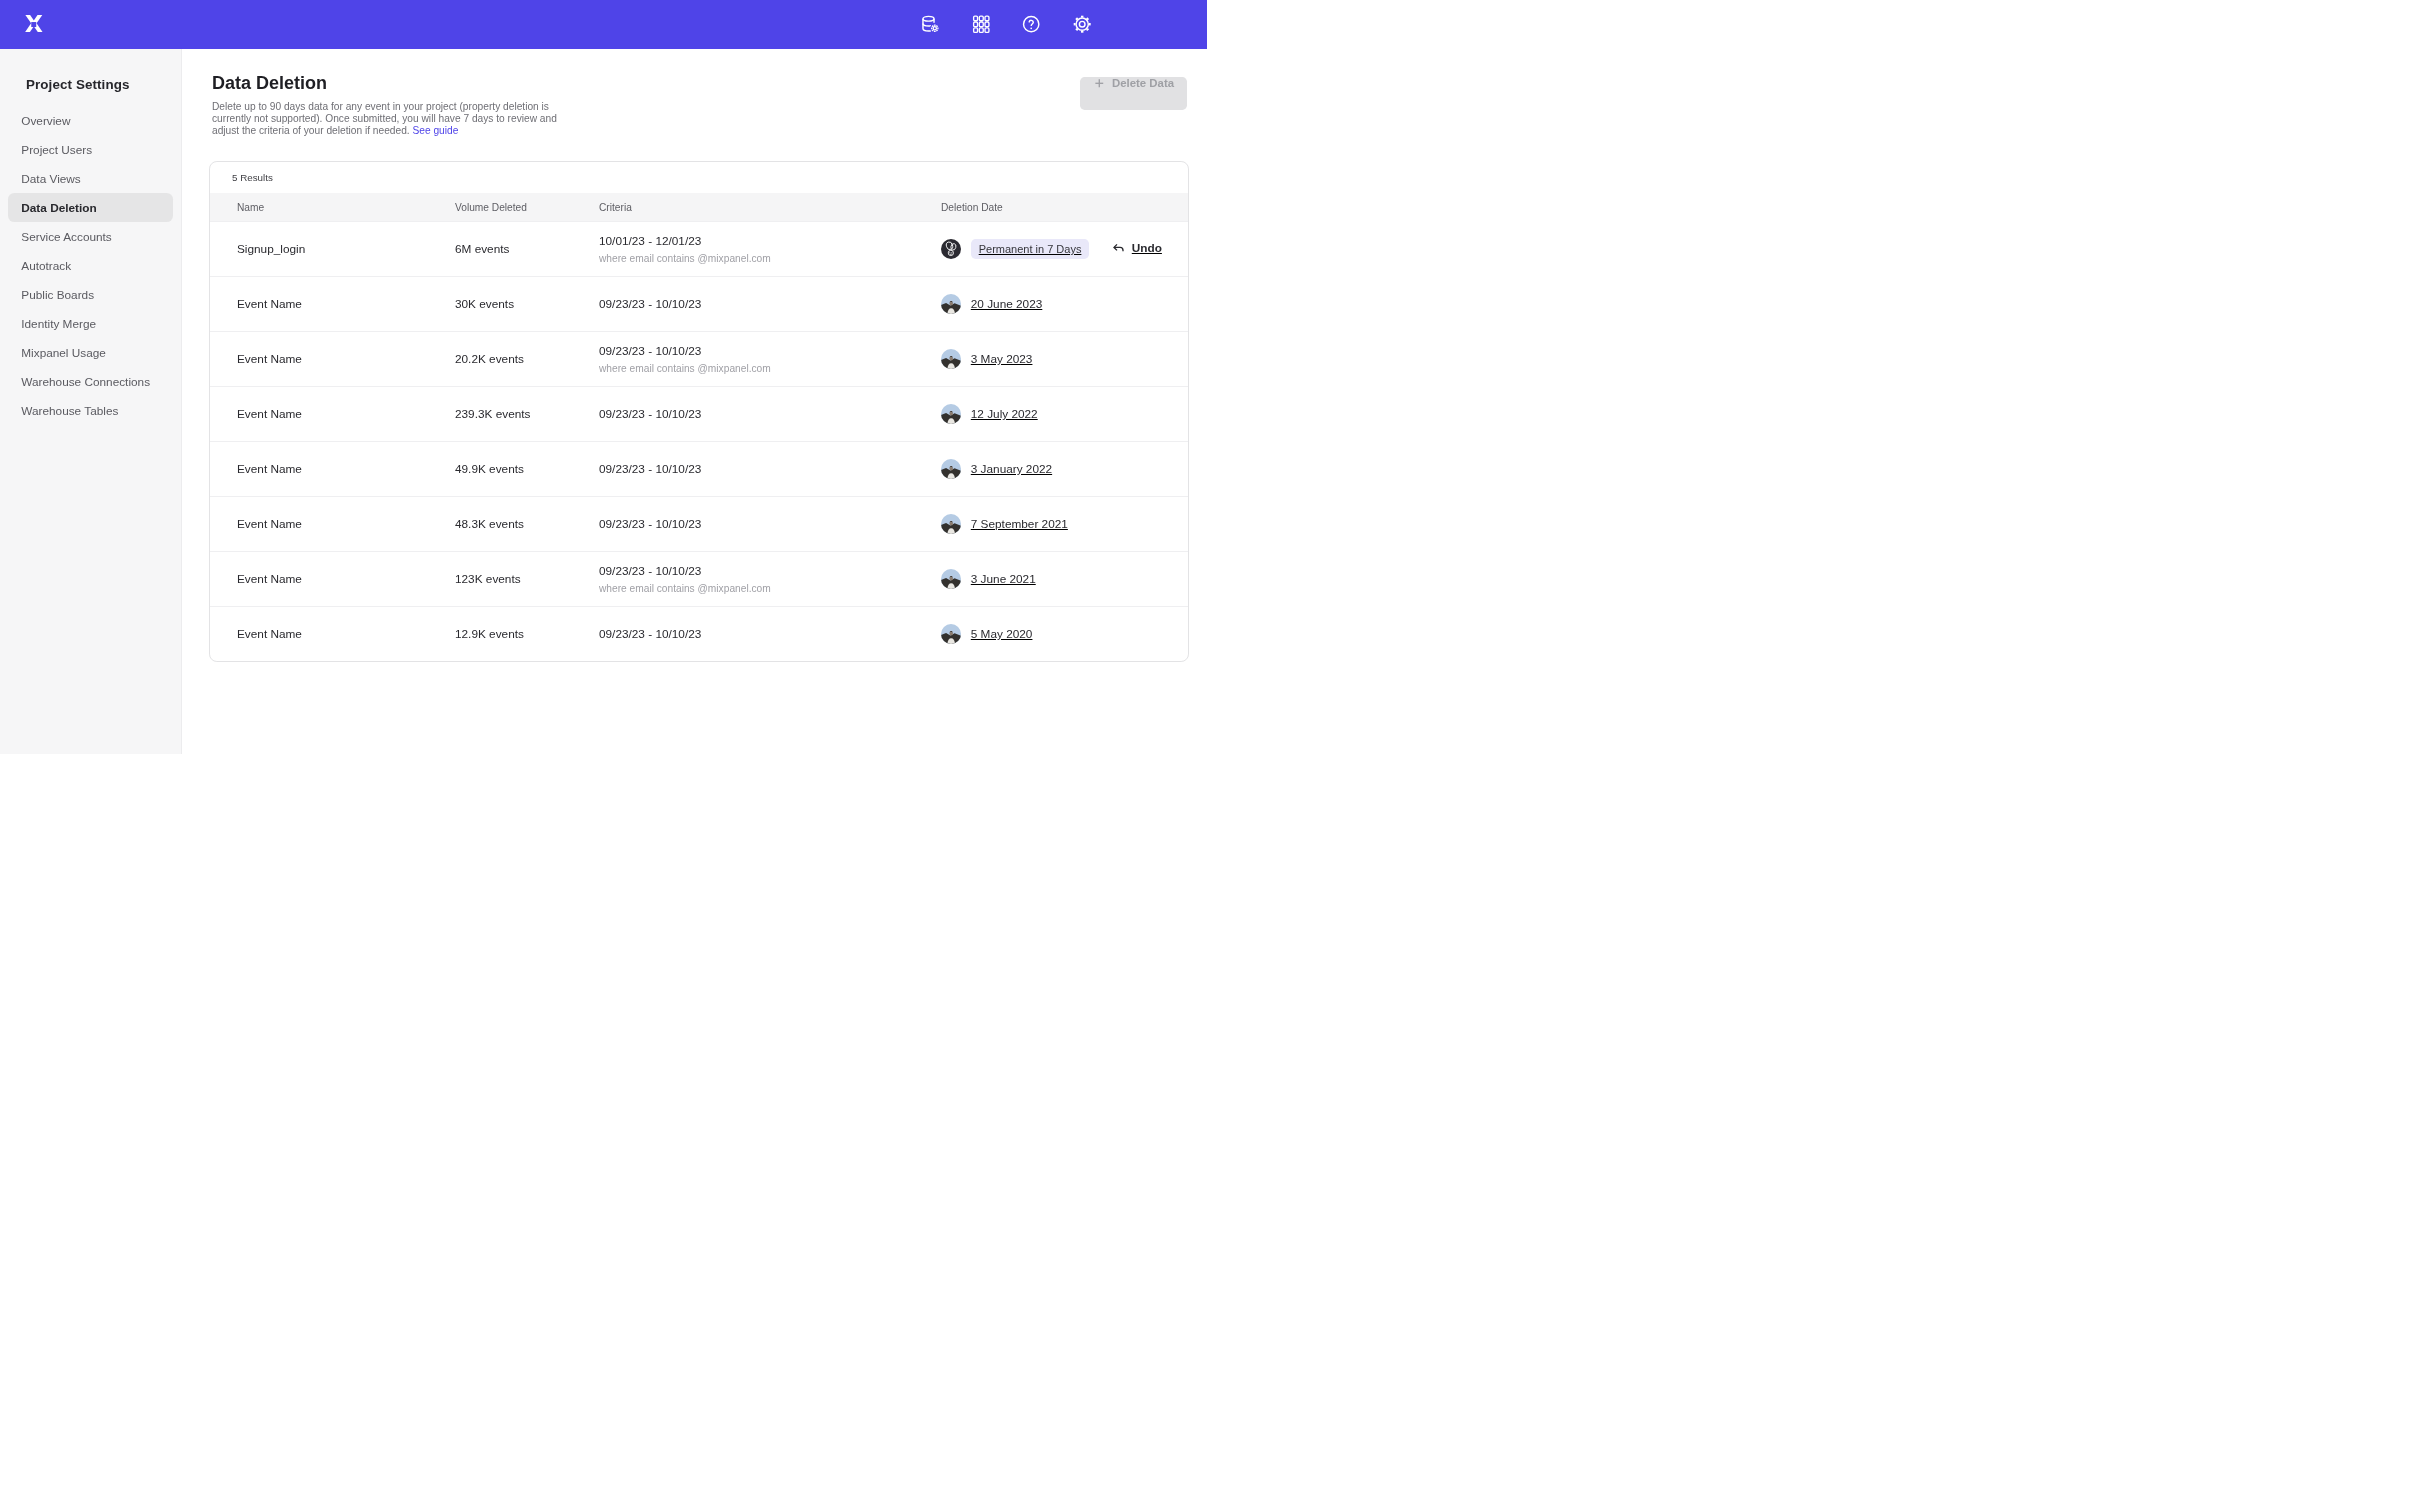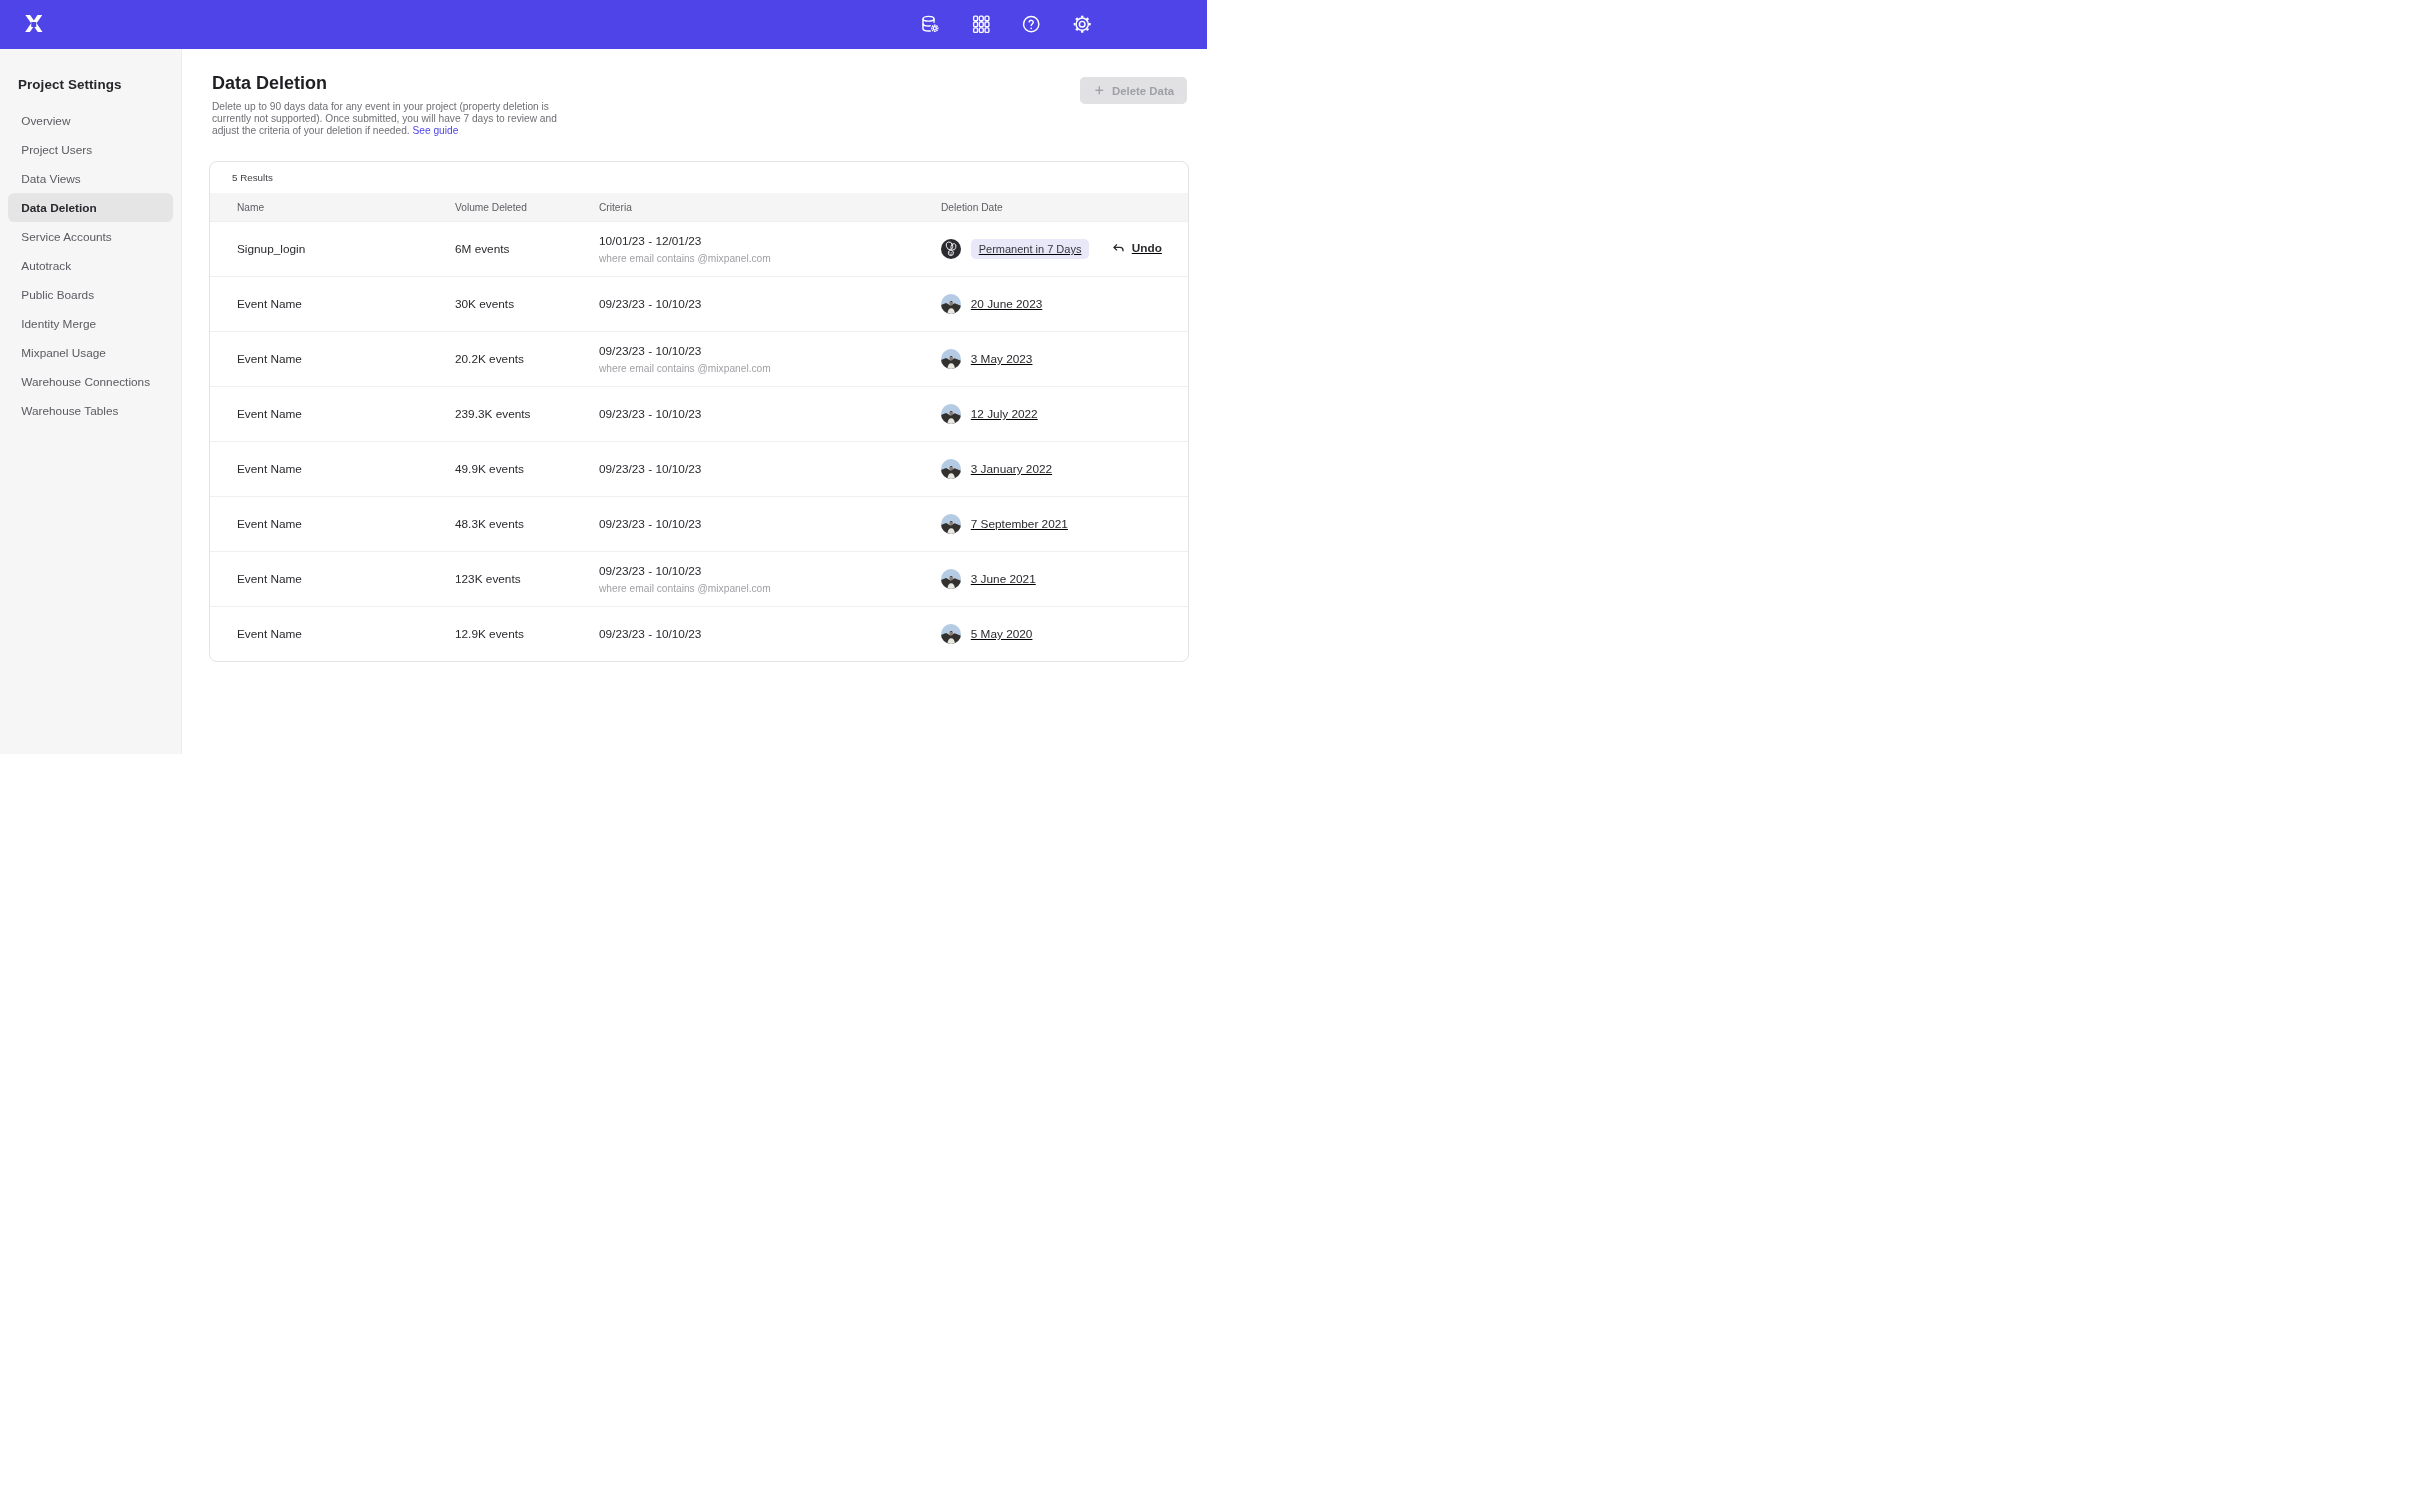--- a/index.html
+++ b/index.html
@@ -9,31 +9,31 @@
   
   .topbar { position:absolute; left:0; top:0; right:0; height:49px; background:var(--accent,#4F44E8); display:flex; align-items:center; }
   .logo { position:absolute; left:20.4px; top:11px; width:27px; height:27px; display:flex; align-items:center; justify-content:center; }
   .logo-x { color:#fff; font-weight:700; font-size:23.6px; line-height:1; font-family:"DejaVu Sans","Liberation Sans",sans-serif; }
   .logo-notch { position:absolute; width:5.5px; height:5.5px; background:var(--accent,#4F44E8); left:50%; top:50%; transform:translate(-50%,-54%); }
   .top-icons { position:absolute; right:115px; top:0; height:49px; display:flex; align-items:center; gap:30px; }
   .tico { width:20.4px; height:20.4px; display:block; cursor:pointer; }
 
   
   .sidebar { position:absolute; left:0; top:49px; width:182px; bottom:0; background:#F6F6F7; border-right:0.8px solid #ECECEE; }
-  .side-title { padding:28px 0 0 18px; font-size:13.4px; font-weight:700; color:#26262B; letter-spacing:0.1px; }
+  .side-title { padding:28px 0 0 26px; font-size:13.4px; font-weight:700; color:#26262B; letter-spacing:0.1px; }
   .side-list { list-style:none; margin-top:14px; }
   .side-list li { height:29px; display:flex; align-items:center; margin:0 7.9px; padding:0 13.4px; border-radius:6.3px; font-size:11.8px; color:#5A5A60; cursor:pointer; }
   .side-list li.active { background:#E5E5E6; color:#28282D; font-weight:700; }
 
   
   .main { position:absolute; left:182px; top:49px; right:0; bottom:0; background:#fff; }
   .page-title { margin:23.6px 0 0 30px; font-size:18px; font-weight:700; color:#1F1F24; }
   .page-desc { margin:7.9px 0 0 30px; width:349px; font-size:10.2px; line-height:12px; color:#6F6F75; }
   .page-desc a { color:var(--accent,#4F44E8); text-decoration:none; cursor:pointer; }
-  .delete-btn { position:absolute; top:28px; right:20.4px; height:27px; padding:0 12.6px; display:flex; align-items:center; gap:6.3px;
+  .delete-btn { position:absolute; top:28px; right:20.4px; height:33px; padding:0 12.6px; display:flex; gap:6.3px;
     background:#E1E1E3; color:#9FA0A5; border:none; border-radius:4.7px; font-size:11.4px; font-weight:600; font-family:inherit; cursor:not-allowed; }
   .plus-ic { width:12.6px; height:12.6px; }
 
   
   .card { position:absolute; left:27px; top:112px; width:980px; border:0.8px solid #E3E3E5; border-radius:7.9px; background:#fff; overflow:hidden; }
   .results-bar { height:31px; display:flex; align-items:center; padding-left:22px; font-size:9.8px; color:#3F3F44; }
   .grid-row { display:grid; grid-template-columns:218px 144px 342px 1fr; align-items:center; padding-left:27px; padding-right:15.7px; }
   .thead { height:28px; background:#F5F5F6; font-size:10.2px; color:#5E5E64; }
   .trow { height:55px; border-top:0.8px solid #EFEFF1; }
   .cell.name, .cell.vol { font-size:11.8px; color:#2A2A2F; }

